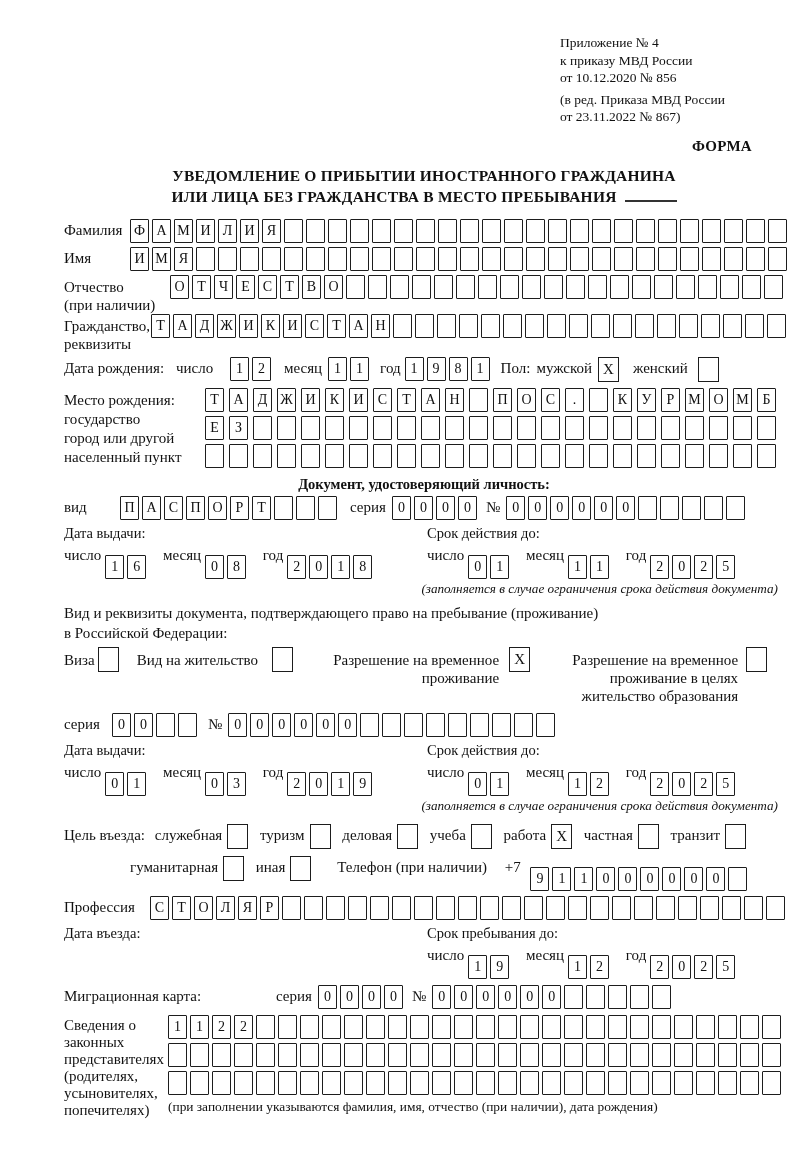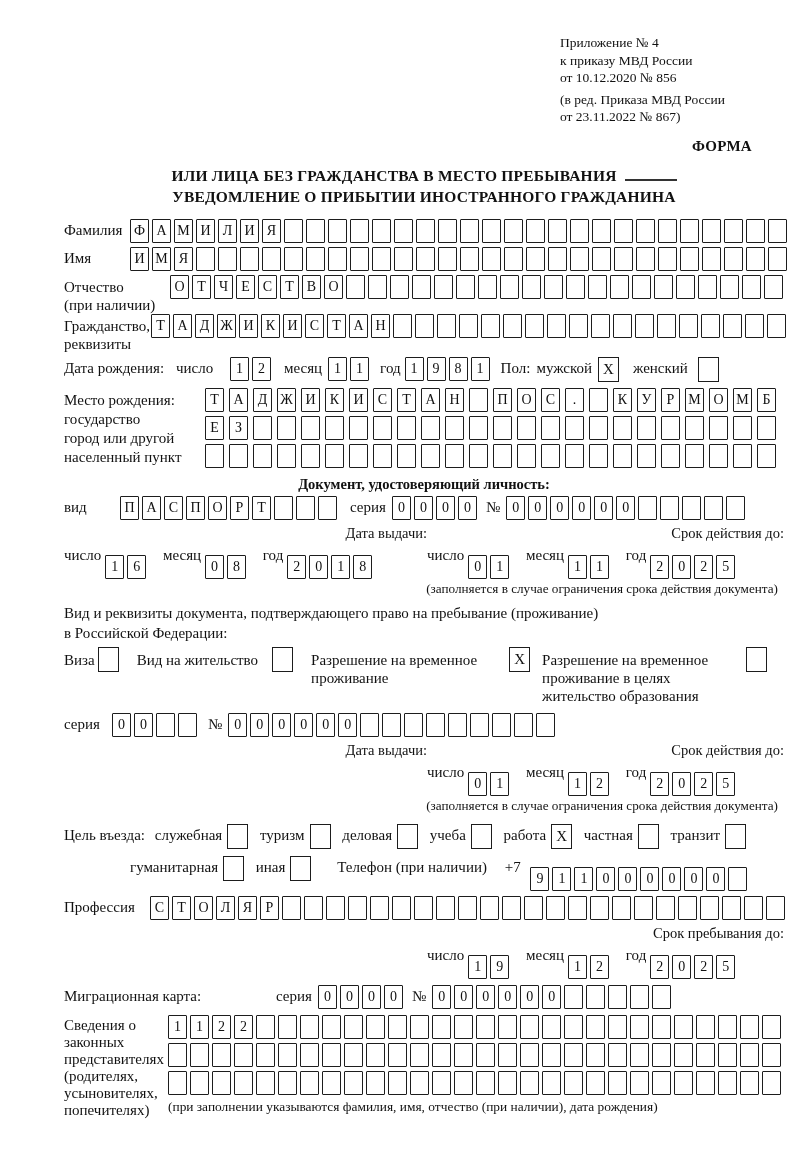--- a/index.html
+++ b/index.html
@@ -48,32 +48,32 @@
 
   .center-bold { text-align:center; font-weight:bold; margin-top:4px; font-size:14.5px; }
 
   .inline-word { padding-top:3px; }
   .ml6{margin-left:6px}.ml8{margin-left:8px}.ml10{margin-left:10px}.ml14{margin-left:14px}
   .mr4{margin-right:4px}.mr6{margin-right:6px}
 
   .dates-pair { display:flex; margin-top:4px; }
   .date-col-l { width:366px; }
   .date-col-r { width:360px; }
-  .date-title { text-align:right; font-size:14.5px; line-height:18px; }
+  .date-title { text-align:left; font-size:14.5px; line-height:18px; }
   .date-row { white-space:nowrap; line-height:26px; }
   .date-row .word { margin-right:4px; }
   .date-row .word + .boxes { margin-right:10px; }
-  .note { text-align:right; font-size:13.2px; margin-top:2px; padding-right:6px; line-height:16px; }
+  .note { text-align:right; font-size:13.2px; margin-top:2px; padding-right:6px; line-height:16px;font-style:italic; }
 
   .intro { margin-top:6px; line-height:20px; }
 
   .permit-row { display:flex; align-items:flex-start; margin-top:4px; }
   .permit-item { display:flex; align-items:flex-start; }
   .permit-item .plabel { padding-top:4px; line-height:18px; }
-  .opt-lines { text-align:left; line-height:18px; padding-top:4px; }
+  .opt-lines { text-align:right; line-height:18px; padding-top:4px; }
   .w-opt3{width:188px} .w-opt4{width:196px}
 
   .inline-row { white-space:nowrap; line-height:27px; }
   .inline-row .cb { margin:0 8px 0 5px; }
 
   .reps { display:flex; margin-top:6px; }
   .reps-label { width:112px; line-height:17px; padding-top:2px; }
   .reps-rows .boxes { display:block; margin-bottom:4px; }
   .bottom-note { font-size:13.4px; margin-top:2px; margin-left:140px; line-height:16px; }
 </style>
@@ -85,22 +85,22 @@
   <div class="appendix">
     <div>Приложение № 4</div>
     <div>к приказу МВД России</div>
     <div>от 10.12.2020 № 856</div>
     <div class="gap">(в ред. Приказа МВД России</div>
     <div>от 23.11.2022 № 867)</div>
   </div>
   <div class="forma">ФОРМА</div>
 
   <div class="title">
+    <div>УВЕДОМЛЕНИЕ О ПРИБЫТИИ ИНОСТРАННОГО ГРАЖДАНИНА</div>
     <div><span>ИЛИ ЛИЦА БЕЗ ГРАЖДАНСТВА В МЕСТО ПРЕБЫВАНИЯ</span><span class="underscore"></span></div>
-    <div>УВЕДОМЛЕНИЕ О ПРИБЫТИИ ИНОСТРАННОГО ГРАЖДАНИНА</div>
   </div>
 
 
   <div class="f-row mt12">
     <span class="flabel w-surname">Фамилия</span>
     <span class="boxes"><span class="box">Ф</span><span class="box">А</span><span class="box">М</span><span class="box">И</span><span class="box">Л</span><span class="box">И</span><span class="box">Я</span><span class="box"></span><span class="box"></span><span class="box"></span><span class="box"></span><span class="box"></span><span class="box"></span><span class="box"></span><span class="box"></span><span class="box"></span><span class="box"></span><span class="box"></span><span class="box"></span><span class="box"></span><span class="box"></span><span class="box"></span><span class="box"></span><span class="box"></span><span class="box"></span><span class="box"></span><span class="box"></span><span class="box"></span><span class="box"></span><span class="box"></span></span>
   </div>
 
   <div class="f-row mt4">
     <span class="flabel w-surname">Имя</span>
@@ -217,20 +217,25 @@
   <div class="f-row mt8">
     <span class="flabel" style="width:48px">серия</span>
     <span class="boxes"><span class="box">0</span><span class="box">0</span><span class="box"></span><span class="box"></span></span>
     <span class="inline-word ml8 mr6">№</span>
     <span class="boxes"><span class="box">0</span><span class="box">0</span><span class="box">0</span><span class="box">0</span><span class="box">0</span><span class="box">0</span><span class="box"></span><span class="box"></span><span class="box"></span><span class="box"></span><span class="box"></span><span class="box"></span><span class="box"></span><span class="box"></span><span class="box"></span></span>
   </div>
 
   <div class="dates-pair">
     <div class="date-col-l">
       <div class="date-title">Дата выдачи:</div>
+      <div class="date-row">
+        <span class="word">число</span><span class="boxes"><span class="box">0</span><span class="box">1</span></span>
+        <span class="word">месяц</span><span class="boxes"><span class="box">0</span><span class="box">3</span></span>
+        <span class="word">год</span><span class="boxes"><span class="box">2</span><span class="box">0</span><span class="box">1</span><span class="box">9</span></span>
+      </div>
     </div>
     <div class="date-col-r">
       <div class="date-title">Срок действия до:</div>
       <div class="date-row">
         <span class="word">число</span><span class="boxes"><span class="box">0</span><span class="box">1</span></span>
         <span class="word">месяц</span><span class="boxes"><span class="box">1</span><span class="box">2</span></span>
         <span class="word">год</span><span class="boxes"><span class="box">2</span><span class="box">0</span><span class="box">2</span><span class="box">5</span></span>
       </div>
     </div>
   </div>
@@ -255,20 +260,21 @@
     <span class="boxes ml6"><span class="box">9</span><span class="box">1</span><span class="box">1</span><span class="box">0</span><span class="box">0</span><span class="box">0</span><span class="box">0</span><span class="box">0</span><span class="box">0</span><span class="box"></span></span>
   </div>
 
   <div class="f-row mt5">
     <span class="flabel w-prof">Профессия</span>
     <span class="boxes"><span class="box">С</span><span class="box">Т</span><span class="box">О</span><span class="box">Л</span><span class="box">Я</span><span class="box">Р</span><span class="box"></span><span class="box"></span><span class="box"></span><span class="box"></span><span class="box"></span><span class="box"></span><span class="box"></span><span class="box"></span><span class="box"></span><span class="box"></span><span class="box"></span><span class="box"></span><span class="box"></span><span class="box"></span><span class="box"></span><span class="box"></span><span class="box"></span><span class="box"></span><span class="box"></span><span class="box"></span><span class="box"></span><span class="box"></span><span class="box"></span></span>
   </div>
 
   <div class="dates-pair mt8">
     <div class="date-col-l">
+      <div class="date-title">Дата въезда:</div>
     </div>
     <div class="date-col-r">
       <div class="date-title">Срок пребывания до:</div>
       <div class="date-row">
         <span class="word">число</span><span class="boxes"><span class="box">1</span><span class="box">9</span></span>
         <span class="word">месяц</span><span class="boxes"><span class="box">1</span><span class="box">2</span></span>
         <span class="word">год</span><span class="boxes"><span class="box">2</span><span class="box">0</span><span class="box">2</span><span class="box">5</span></span>
       </div>
     </div>
   </div>

